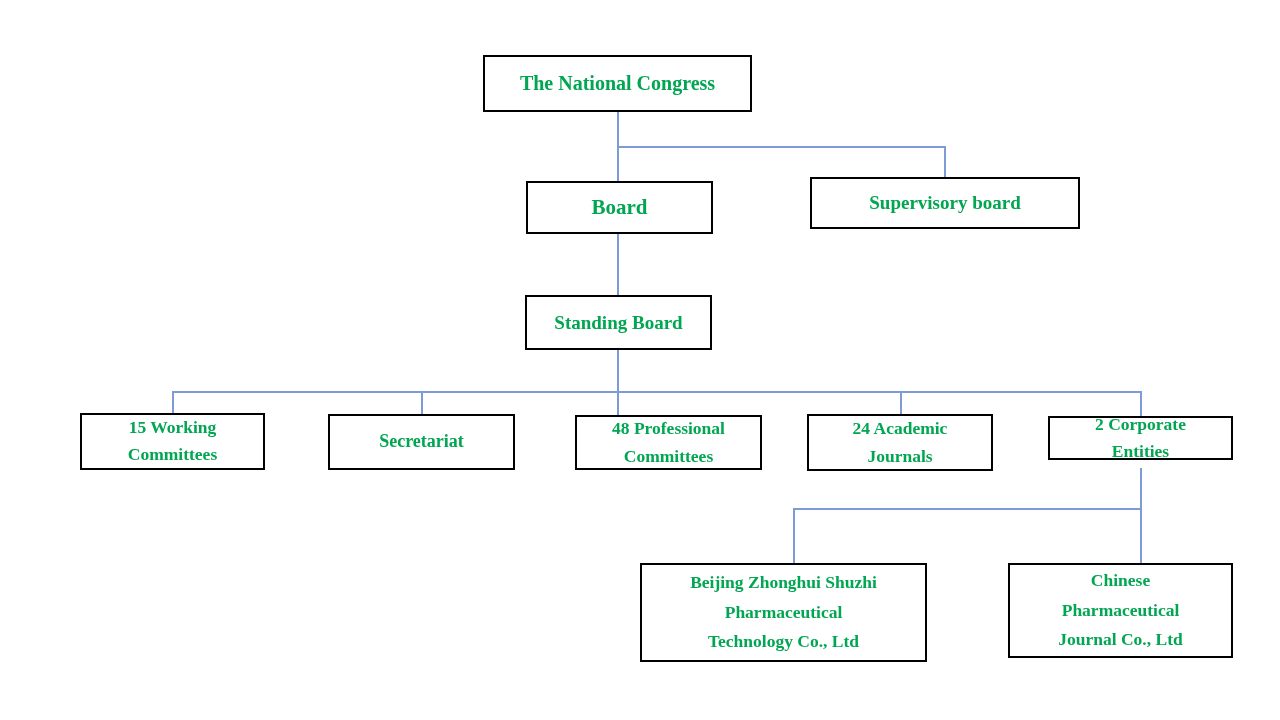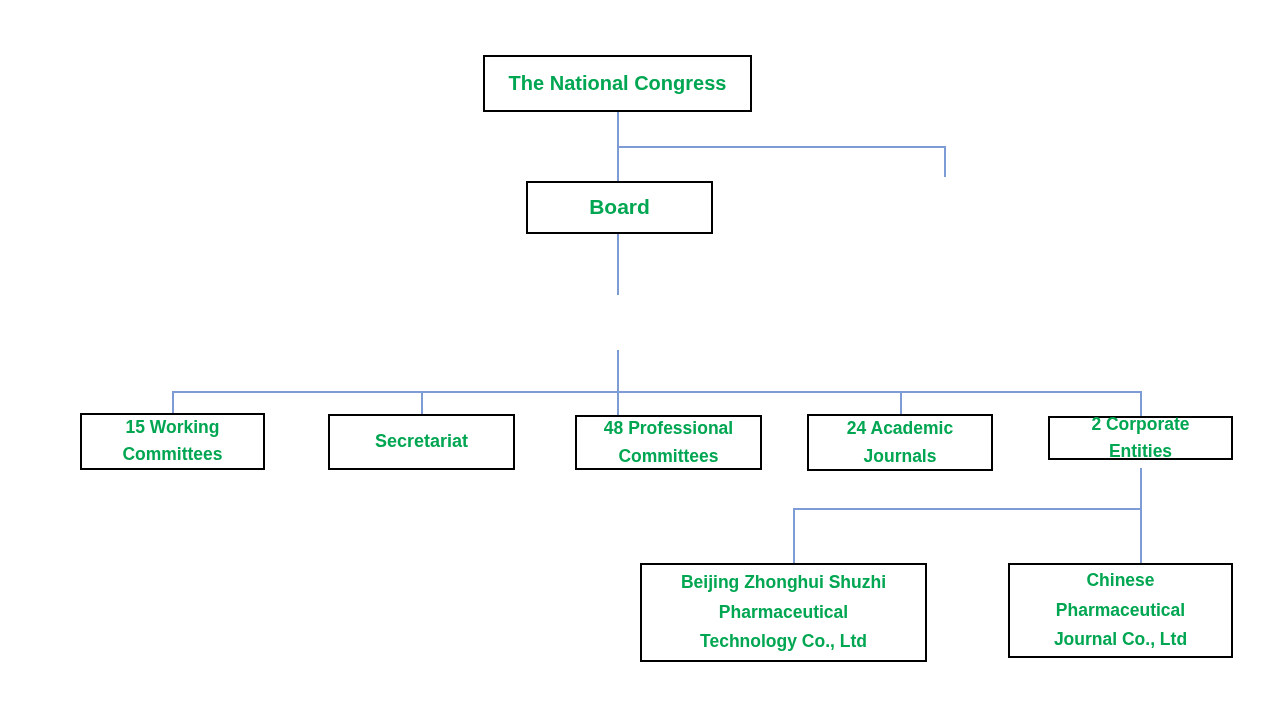--- a/index.html
+++ b/index.html
@@ -9,21 +9,21 @@
     --background: #FFFFFF;
   }
   * { margin: 0; padding: 0; box-sizing: border-box; }
   html, body { background: var(--background); }
   #canvas {
     position: relative;
     width: 1280px;
     height: 720px;
     background: var(--background);
     overflow: hidden;
-    font-family: Liberation Sans, sans-serif;
+    font-family: Liberation Serif, serif;
   }
   .node {
     position: absolute;
     border: 2px solid var(--box-border);
     background: var(--background);
     display: flex;
     align-items: center;
     justify-content: center;
     text-align: center;
     color: var(--text-green);
@@ -66,20 +66,26 @@
   <div class="line" style="left:1140px; top:468px; width:1.5px; height:95px;"></div>
   <div class="line" style="left:793px; top:508px; width:347px; height:1.5px;"></div>
   <div class="line" style="left:793px; top:508px; width:1.5px; height:55px;"></div>
 
   <div class="node" id="n-congress">
     <span>The National Congress</span>
   </div>
   <div class="node" id="n-board">
     <span>Board</span>
   </div>
+  <div class="node" id="n-supervisory">
+    <span>Supervisory board</span>
+  </div>
+  <div class="node" id="n-standing">
+    <span>Standing Board</span>
+  </div>
   <div class="node" id="n-working">
     <span>15 Working
 Committees</span>
   </div>
   <div class="node" id="n-secretariat">
     <span>Secretariat</span>
   </div>
   <div class="node" id="n-professional">
     <span>48 Professional
 Committees</span>

